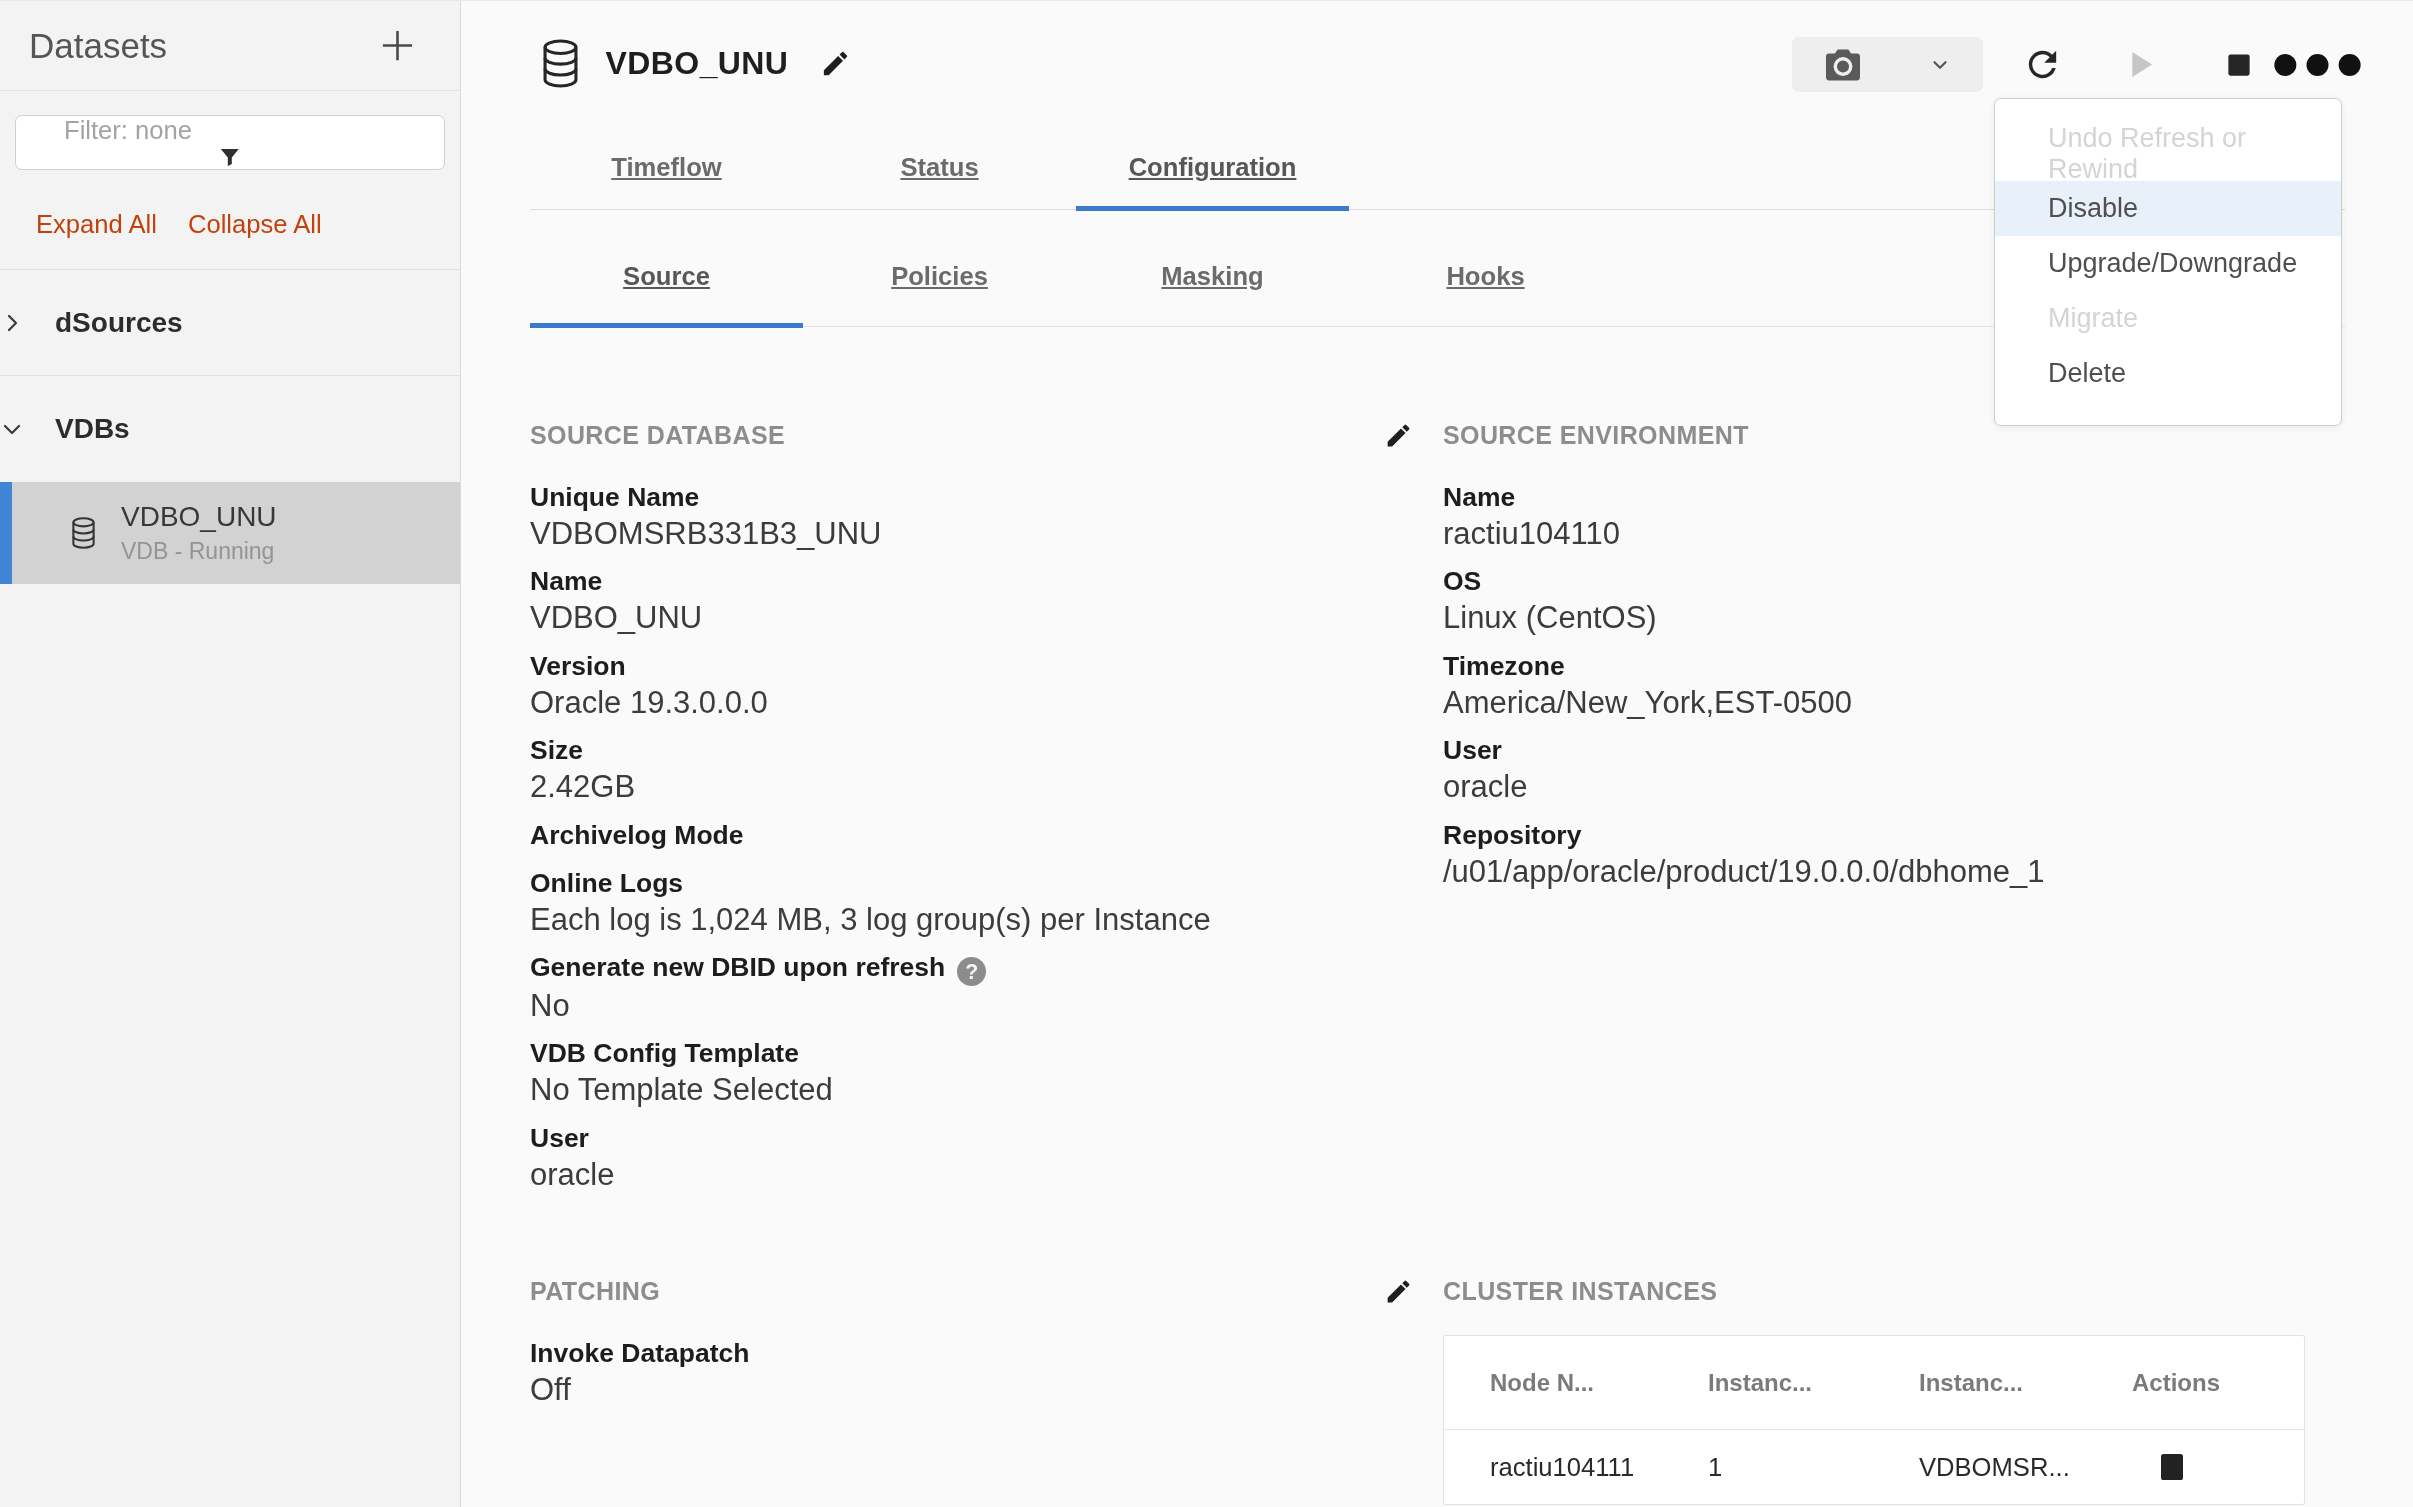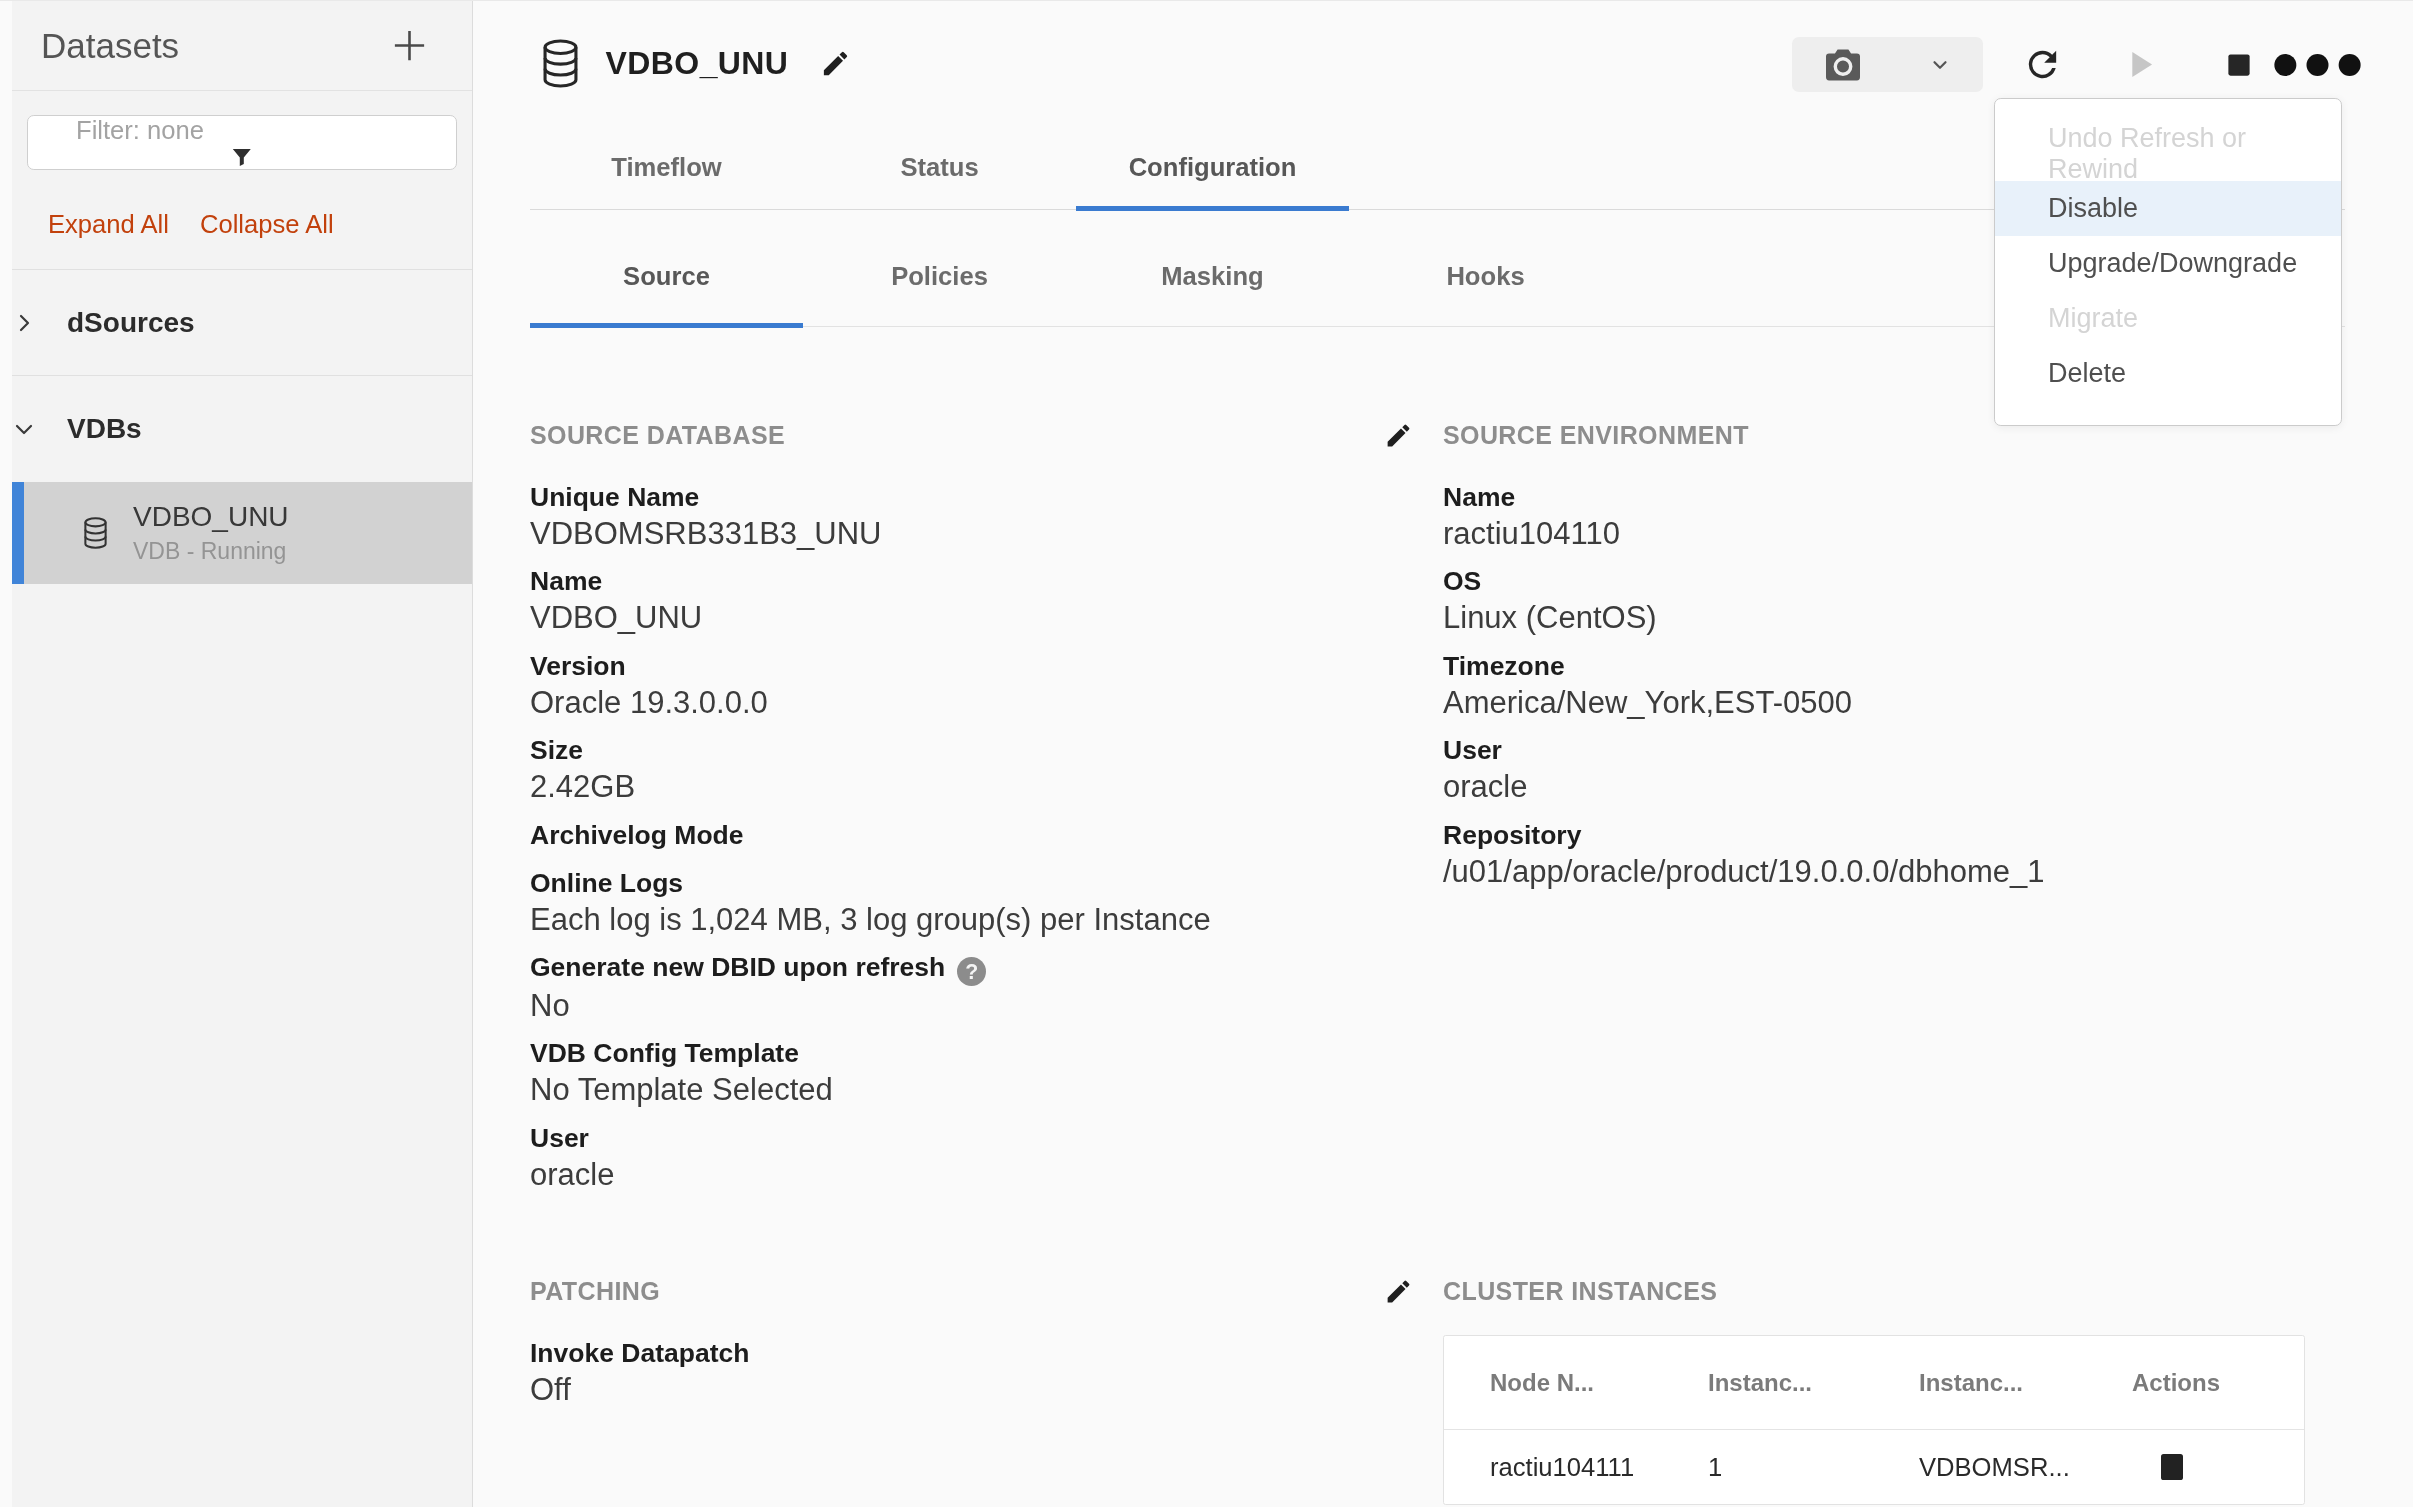--- a/index.html
+++ b/index.html
@@ -7,21 +7,21 @@
   body {
     font-family: "Liberation Sans", sans-serif;
     background: #fafafa;
     color: #333;
     overflow: hidden;
   }
   .page { position: relative; width: 2413px; height: 1507px; overflow: hidden; border-top: 1.7px solid #e9e9e9; }
 
   
   .sidebar {
-    position: absolute; left: 12px; top: 0; bottom: 0; width: 461px;
+    position: absolute; left: 0; top: 0; bottom: 0; width: 461px;
     background: #f3f3f3; border-right: 0.9px solid #dcdcdc;
   }
   .sb-header {
     height: 90px; border-bottom: 0.9px solid #e2e2e2;
     display: flex; align-items: center; justify-content: space-between;
     padding: 0 43px 0 29px;
   }
   .sb-title { font-size: 35px; font-weight: 400; color: #555; }
   .sb-add { width: 39px; height: 39px; cursor: pointer; display: flex; }
   .filter-box {
@@ -71,21 +71,21 @@
   .tabs-row {
     margin: 0 68px; height: 84px; display: flex;
     border-bottom: 1.7px solid #dadada;
   }
   .subtabs-row {
     margin: 16px 68px; height: 101px; display: flex;
     border-bottom: 1.7px solid #e2e2e2;
   }
   .tab {
     width: 273px; display: flex; align-items: center; justify-content: center;
-    font-size: 25.6px; font-weight: 700; color: #6b6b6b; cursor: pointer; position: relative;
+    font-size: 25.6px; font-weight: 700; color: #6b6b6b; cursor: pointer; position: relative; text-decoration: underline;
   }
   .tab.active { color: #575757; }
   .tab.active::after {
     content: ""; position: absolute; left: 0; right: 0; bottom: -1.7px;
     height: 5.1px; background: #3a7bd0;
   }
 
   
   .content {
     margin: 0 68px; padding-top: 75px;

